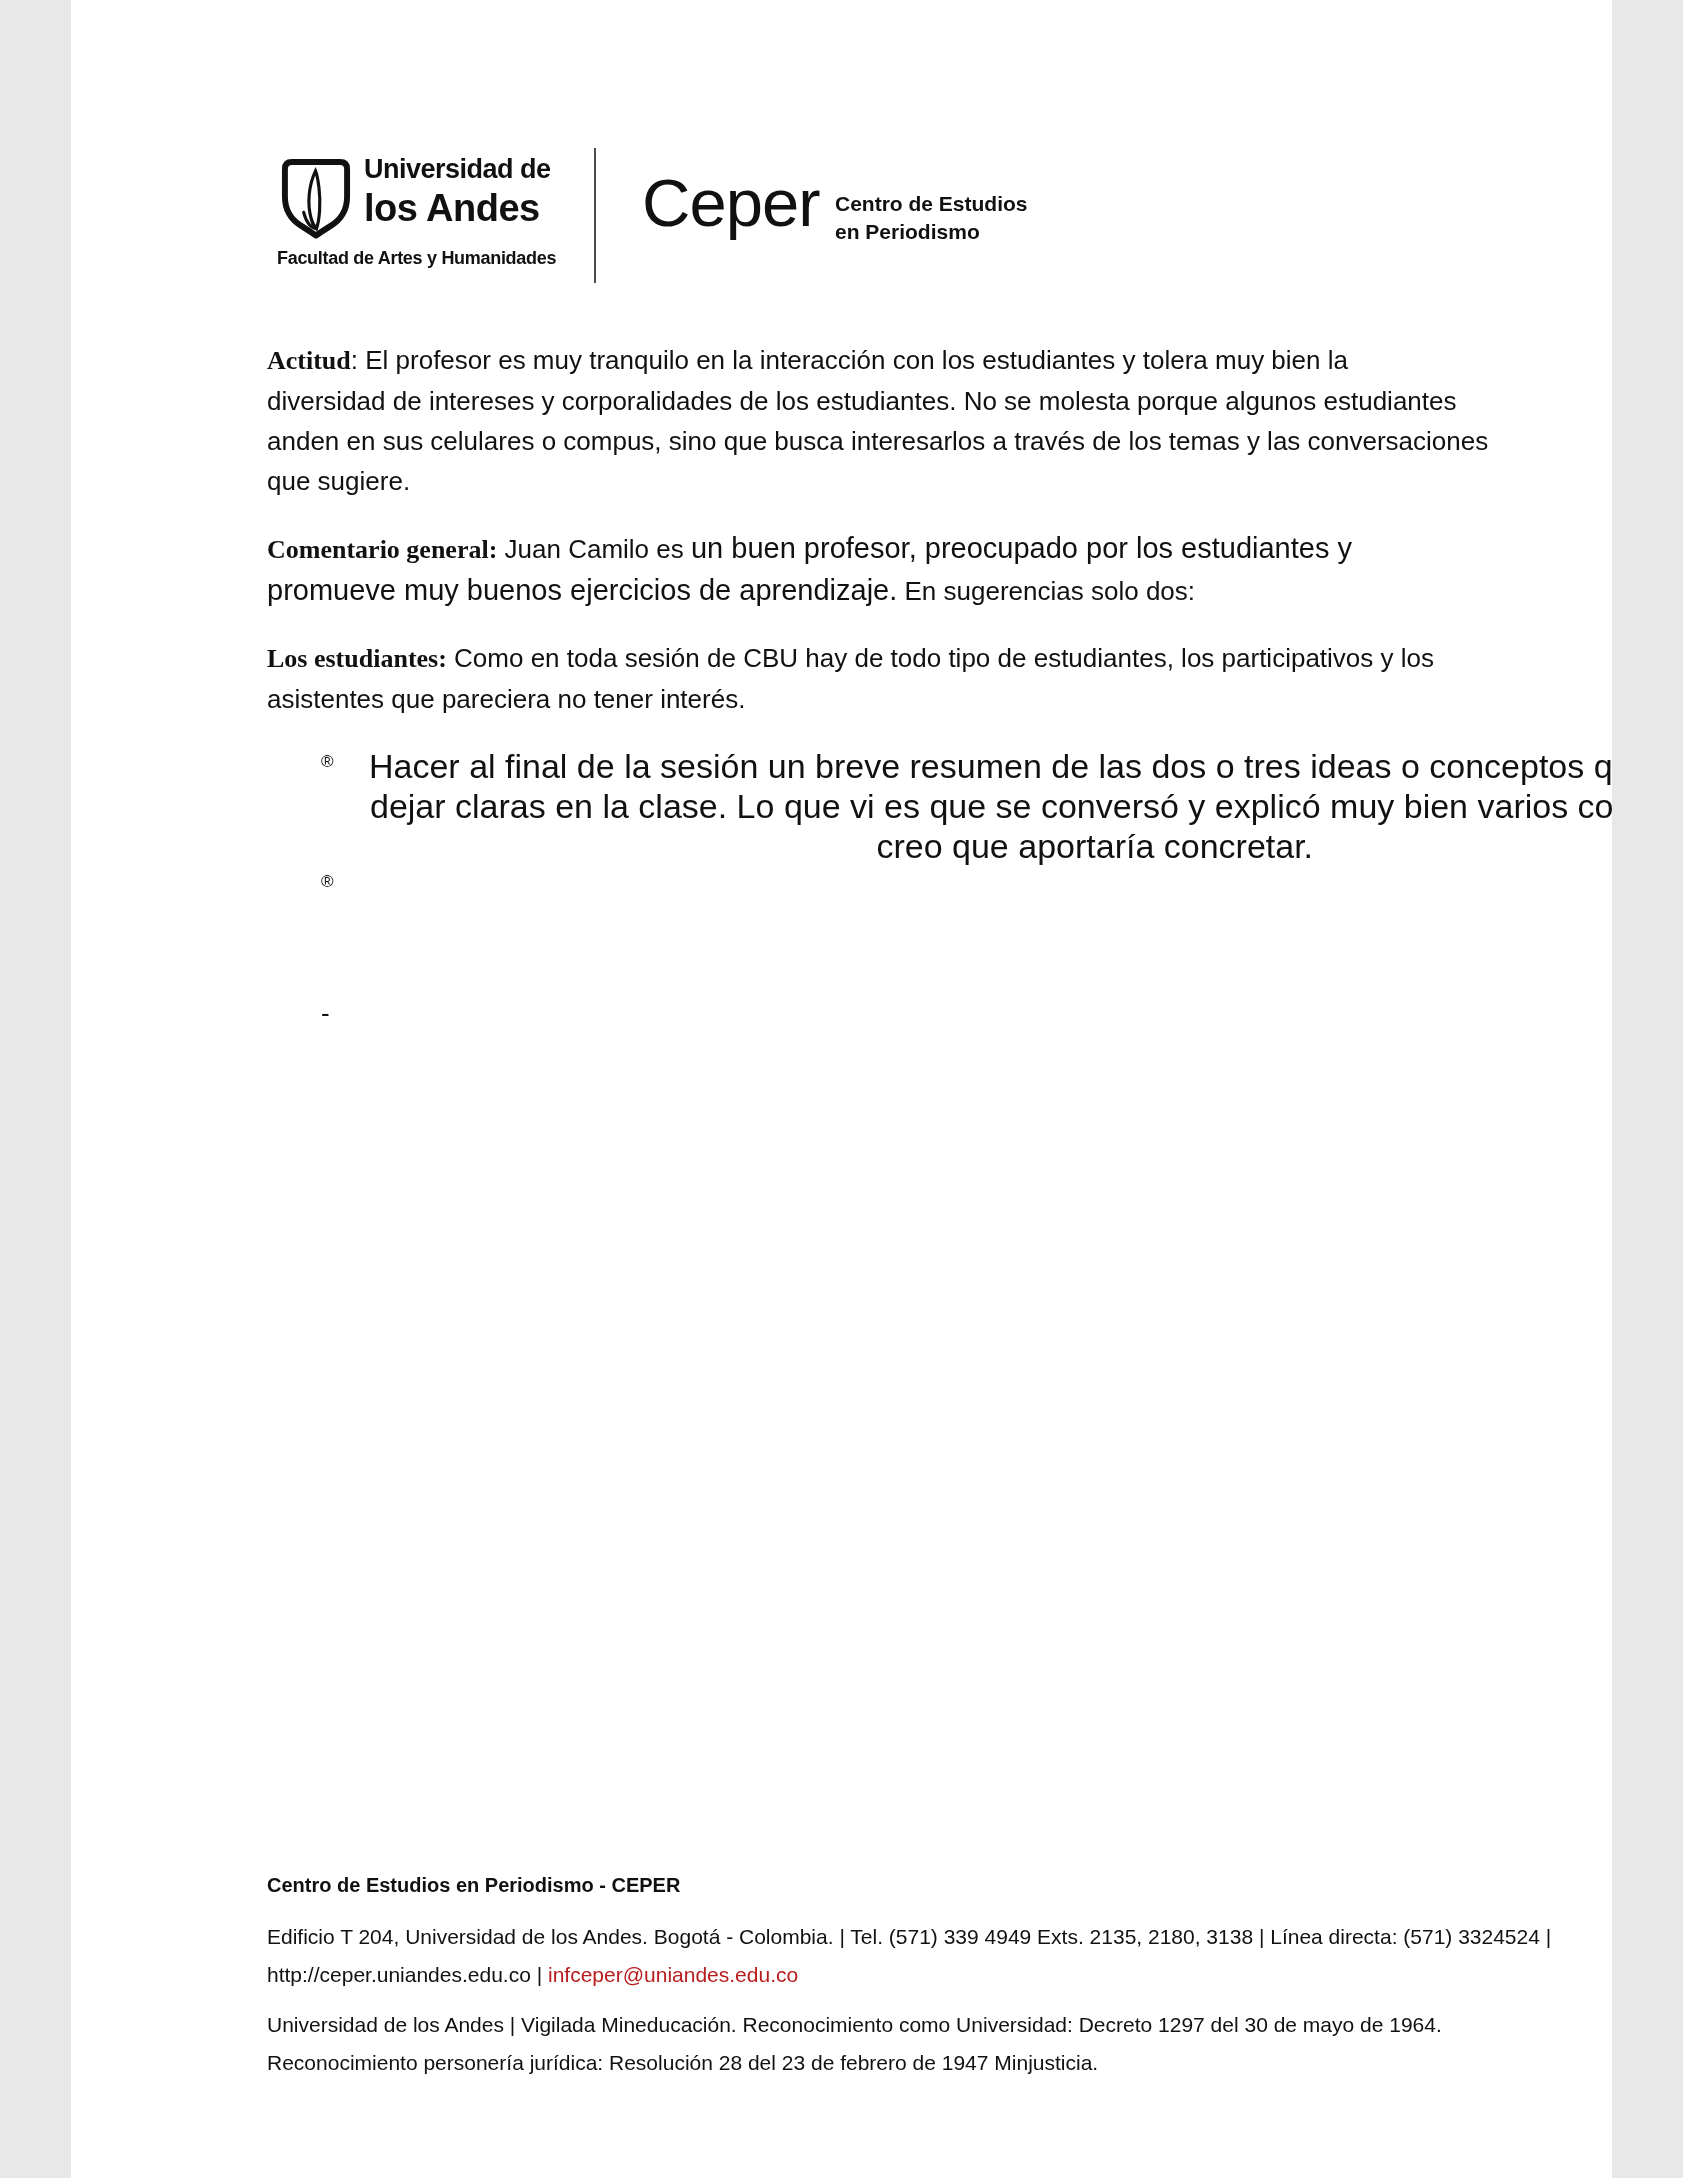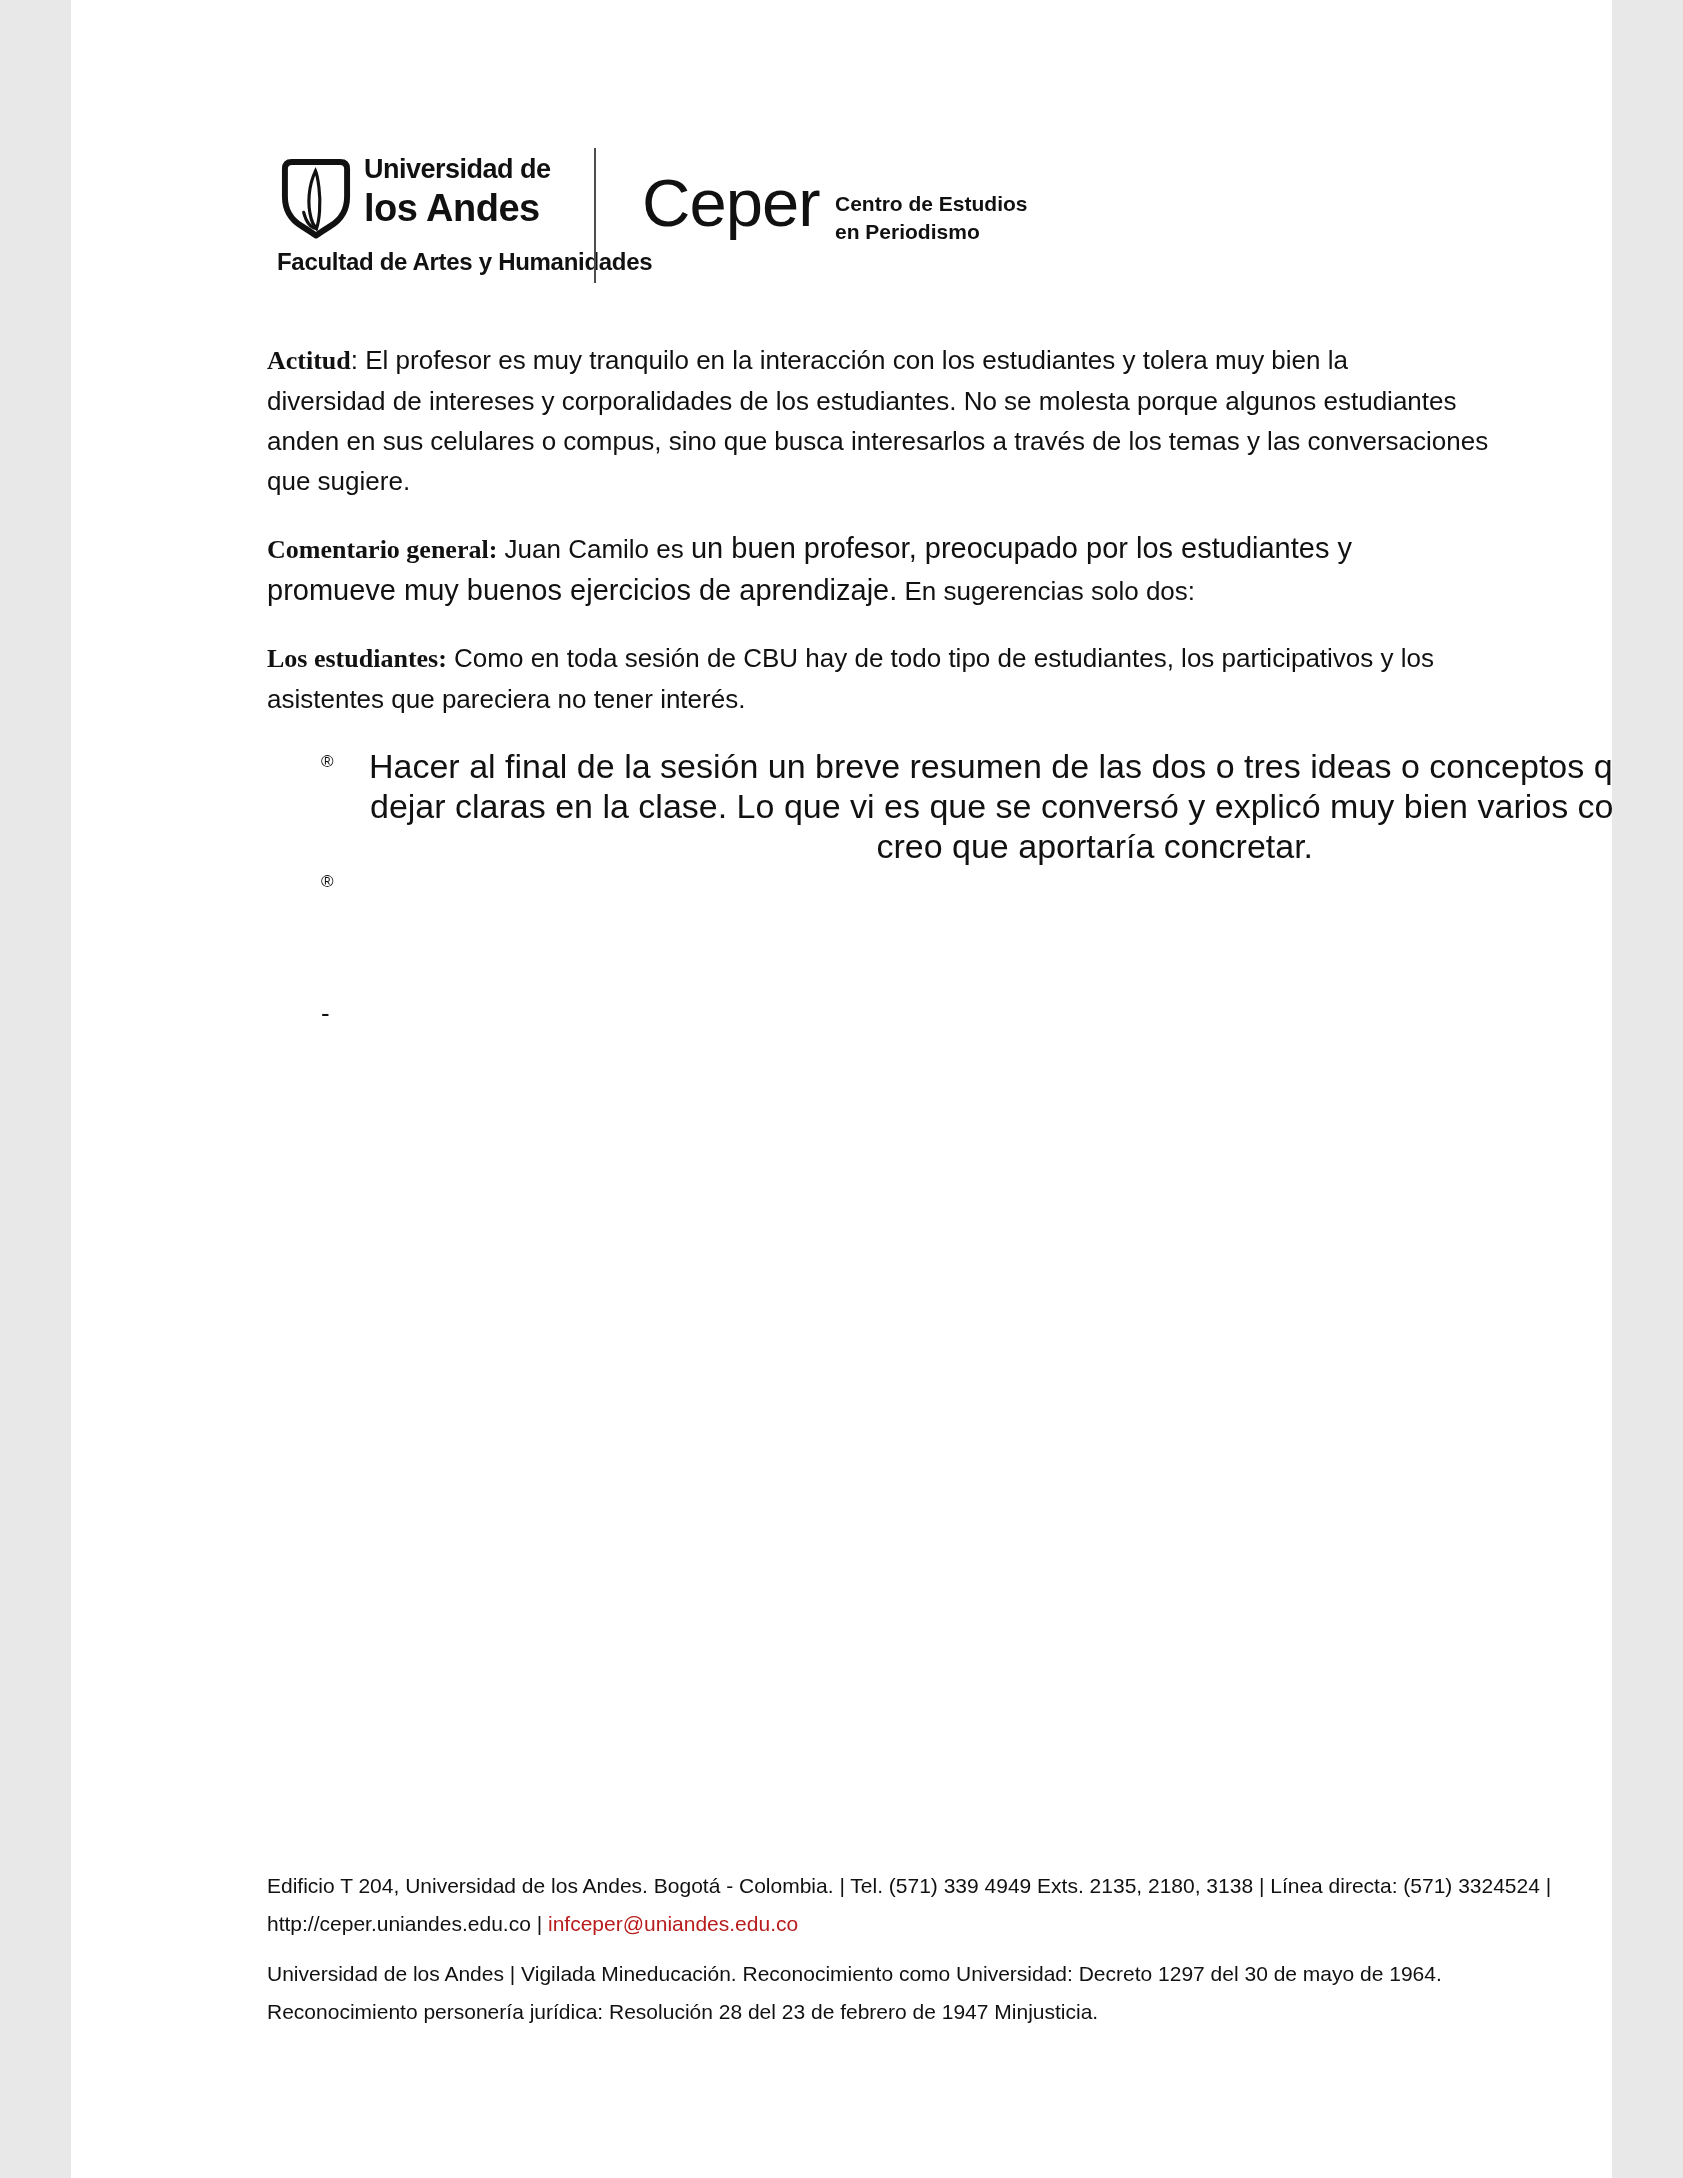--- a/index.html
+++ b/index.html
@@ -13,21 +13,21 @@
     color:#111111;
     overflow:hidden;
     margin:0 auto;
   }
 
   
   .shield { position:absolute; left:208px; top:159px; width:74px; height:80px; }
   .univ-name { position:absolute; left:293px; top:153px; font-weight:bold; letter-spacing:-0.5px; }
   .univ-name .l1 { font-size:27px; line-height:33px; }
   .univ-name .l2 { font-size:38px; line-height:44px; }
-  .faculty { position:absolute; left:206px; top:248px; font-size:24px; font-weight:bold; letter-spacing:-0.3px; }
+  .faculty { position:absolute; left:206px; top:248px; font-size:18px; font-weight:bold; letter-spacing:-0.3px; }
   .hdr-divider { position:absolute; left:523px; top:148px; width:2px; height:135px; background:#4d4d4f; }
   .ceper-wordmark { position:absolute; left:571px; top:164px; font-size:67px; font-weight:normal; letter-spacing:-1px; line-height:77px; }
   .ceper-subtitle { position:absolute; left:764px; top:190px; font-size:21px; font-weight:bold; line-height:28px; }
 
   
   .content { position:absolute; left:196px; top:340px; width:1445px; }
   .para {
     font-size:26px; line-height:40px;
     margin:0 0 27px 0;
     white-space:pre;            
@@ -91,19 +91,20 @@
         </div>
       <div class="bullet-row">
           <span class="b-marker">®</span>
         </div>
     </div>
 
     <div class="stray-dash">-</div>
   </div>
 
   <div class="footer">
+    <p class="f-title">Centro de Estudios en Periodismo - CEPER</p>
     <p class="f-text"><span>Edificio T 204, Universidad de los Andes. Bogotá - Colombia. | Tel. (571) 339 4949 Exts. 2135, 2180, 3138 | Línea directa: (571) 3324524 |</span><br><span>http://ceper.uniandes.edu.co | </span><a class="link">infceper@uniandes.edu.co</a></p>
     <p class="f-text">Universidad de los Andes | Vigilada Mineducación. Reconocimiento como Universidad: Decreto 1297 del 30 de mayo de 1964.
 Reconocimiento personería jurídica: Resolución 28 del 23 de febrero de 1947 Minjusticia.</p>
   </div>
 
 </div>
 
 
 </body></html>

